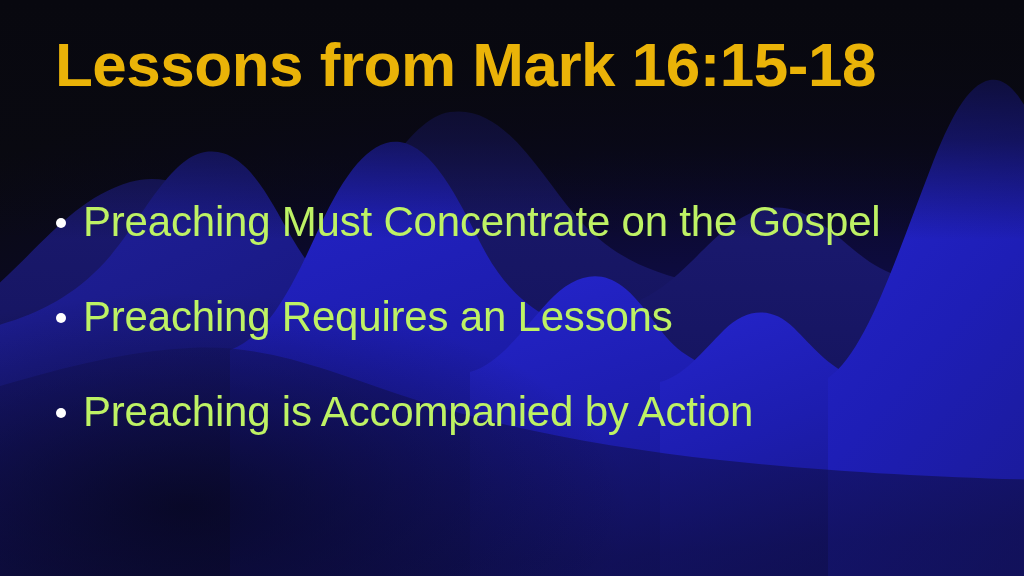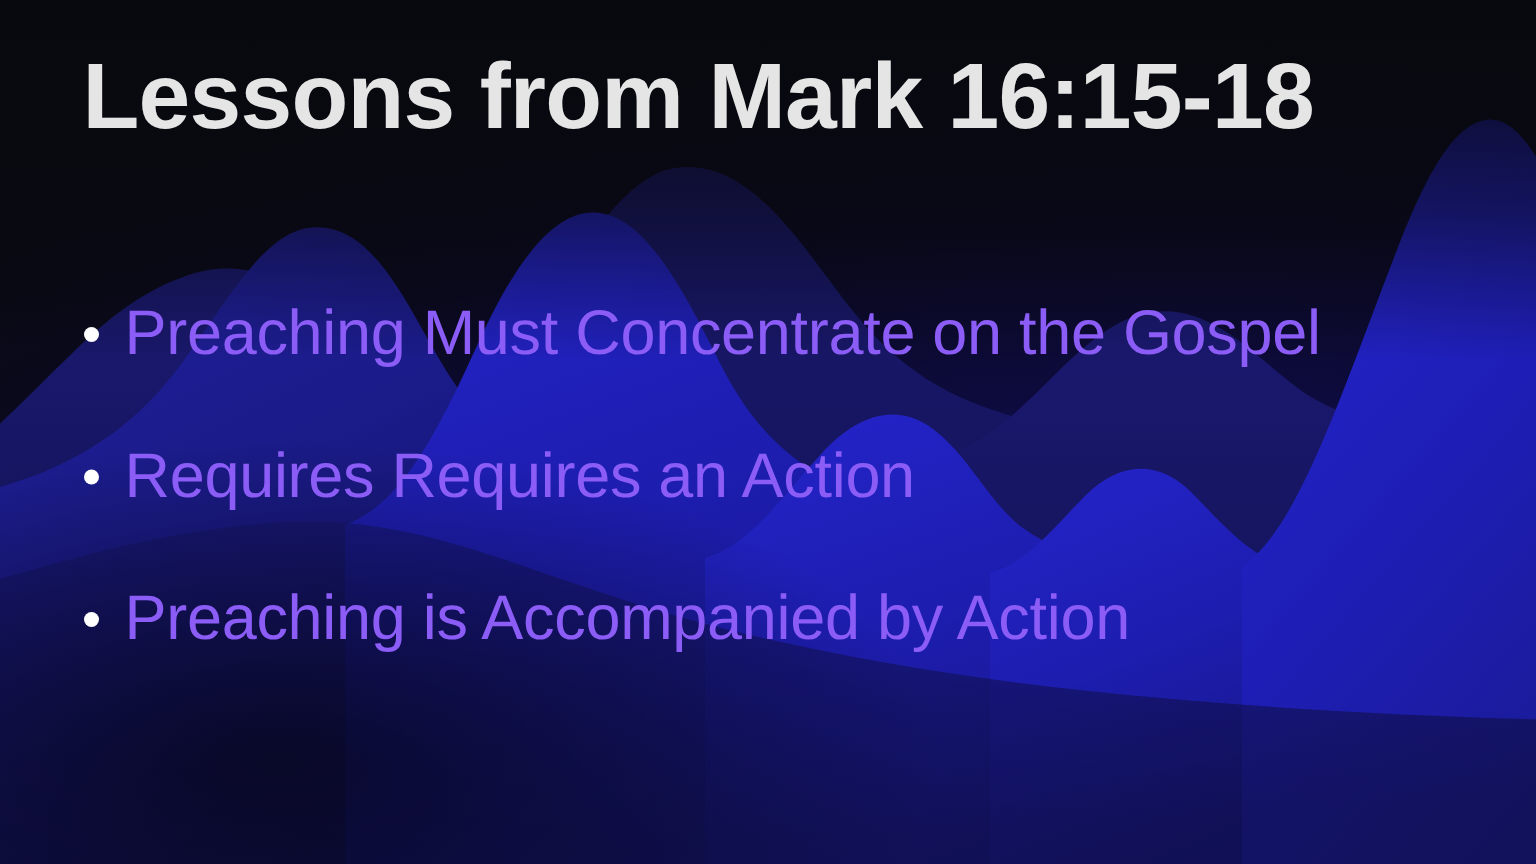--- a/index.html
+++ b/index.html
@@ -54,42 +54,42 @@
   }
   .slide-title {
     position: absolute;
     left: 55px;
     top: 32px;
     width: 920px;
     font-size: 62px;
     font-weight: bold;
     line-height: 1.08;
     letter-spacing: -0.5px;
-    color: #e5e5e5;
+    color: #eab308;
     white-space: nowrap;
   }
   .bullet-list {
     position: absolute;
     left: 52px;
     top: 196px;
     width: 880px;
     margin: 0;
     padding: 0;
     list-style: none;
   }
   .bullet-item {
     position: relative;
     display: block;
     padding-left: 31px;
     margin-bottom: 44px;
     font-size: 42px;
     font-weight: normal;
     line-height: 1.22;
     letter-spacing: -0.2px;
-    color: #8b5cf6;
+    color: #bef264;
   }
   .bullet-item:last-child {
     margin-bottom: 0;
   }
   .bullet-dot {
     position: absolute;
     left: 4px;
     top: 0.52em;
     width: 10px;
     height: 10px;
@@ -170,21 +170,21 @@
 
     <div class="slide-title">Lessons from Mark 16:15-18</div>
 
     <ul class="bullet-list">
       <li class="bullet-item">
         <span class="bullet-dot"></span>
         <span class="bullet-text">Preaching Must Concentrate on the Gospel</span>
       </li>
       <li class="bullet-item">
         <span class="bullet-dot"></span>
-        <span class="bullet-text">Requires Requires an Action</span>
+        <span class="bullet-text">Preaching Requires an Lessons</span>
       </li>
       <li class="bullet-item">
         <span class="bullet-dot"></span>
         <span class="bullet-text">Preaching is Accompanied by Action</span>
       </li>
     </ul>
 
   </div>
 </div>
 

